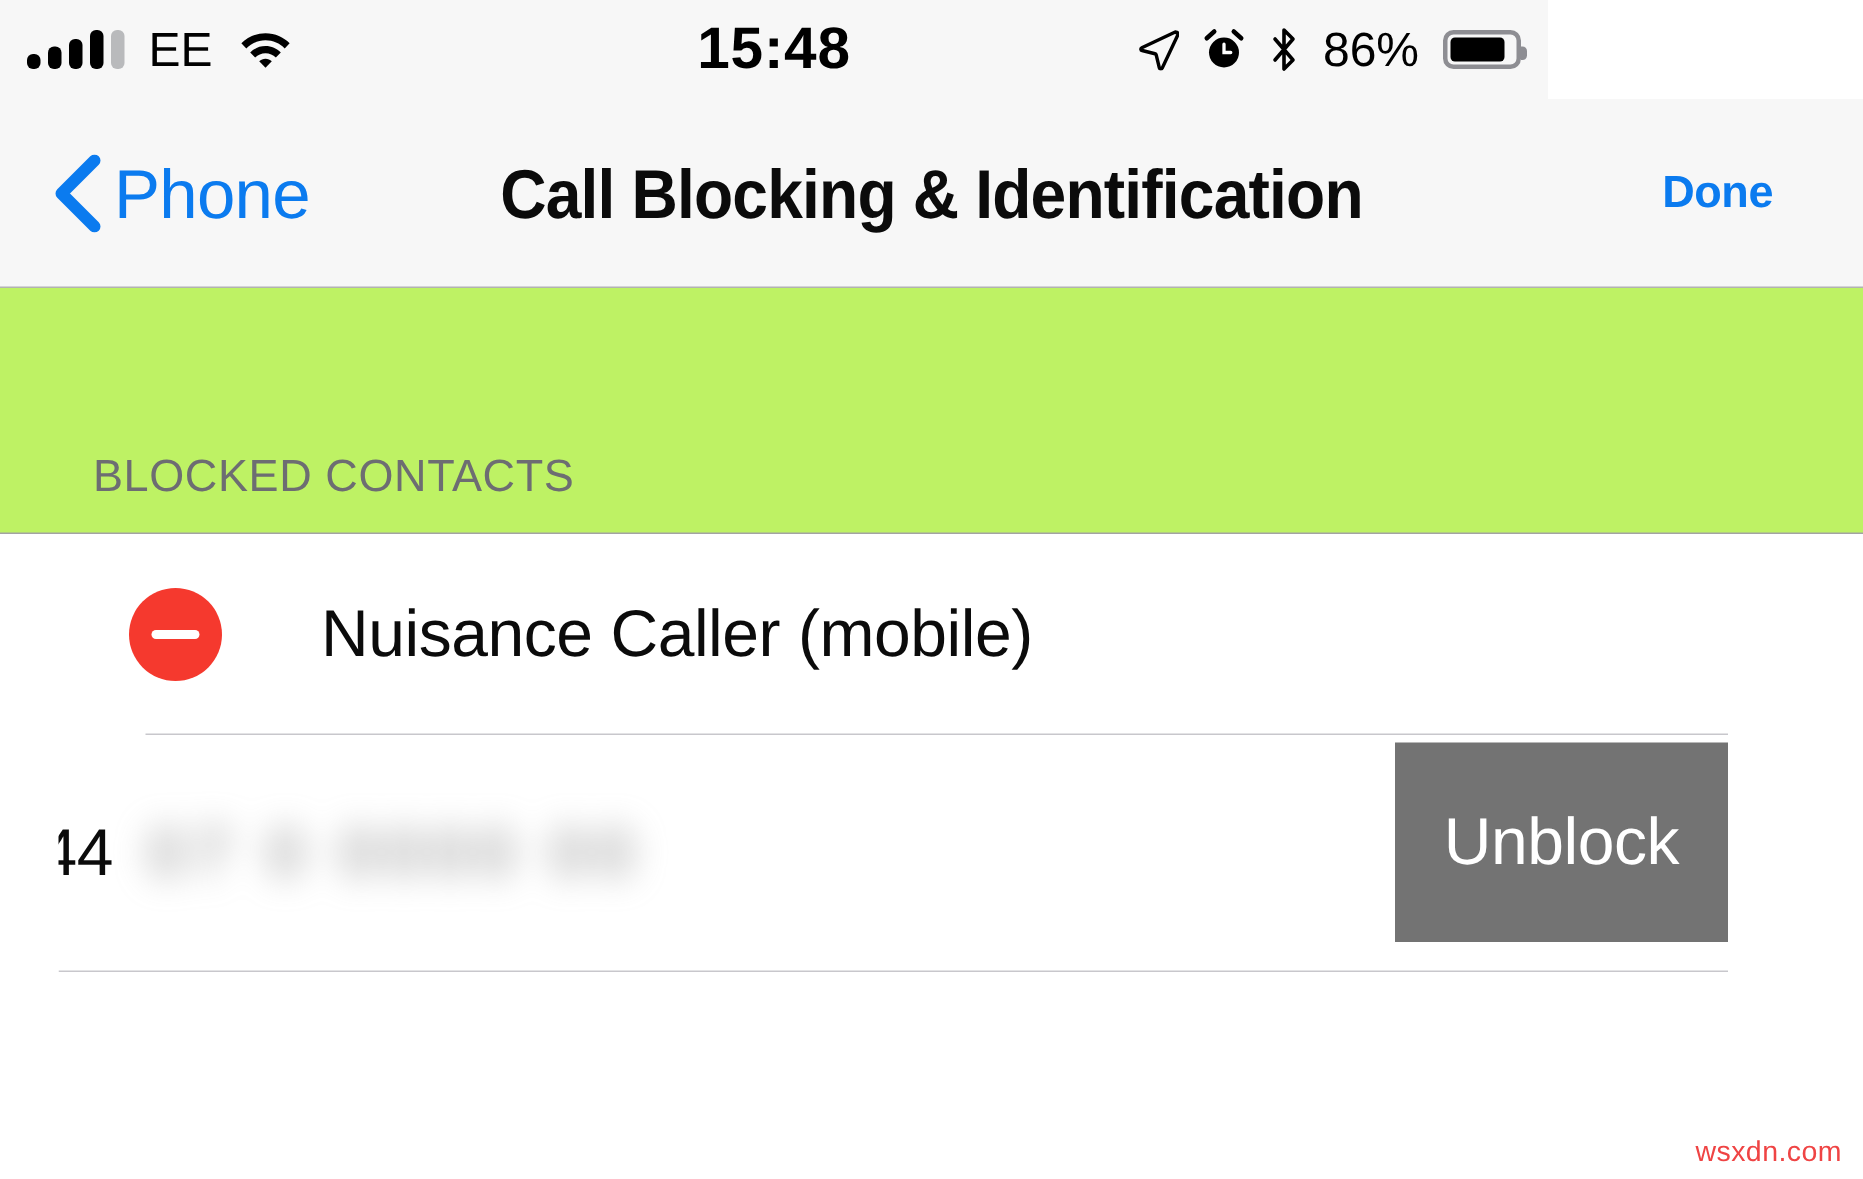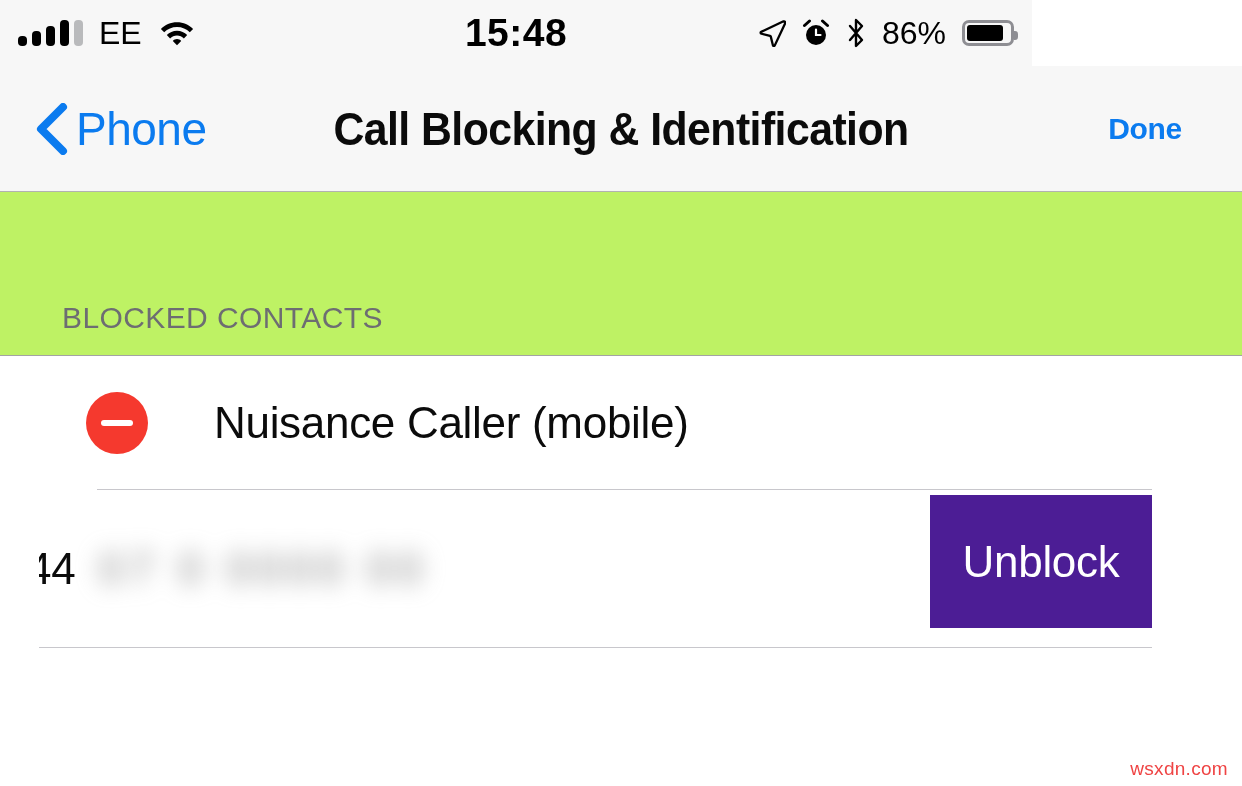--- a/index.html
+++ b/index.html
@@ -269,21 +269,21 @@
     line-height: 1;
     filter: blur(11px);
     user-select: none;
   }
   .unblock-btn {
     position: absolute;
     right: 0;
     top: 5px;
     width: 222px;
     height: 133px;
-    background: #4c1d95;
+    background: #737373;
     display: flex;
     align-items: center;
     justify-content: center;
     cursor: pointer;
   }
   .unblock-label {
     color: #fff;
     font-size: 44px;
     font-weight: 400;
     letter-spacing: -0.3px;

